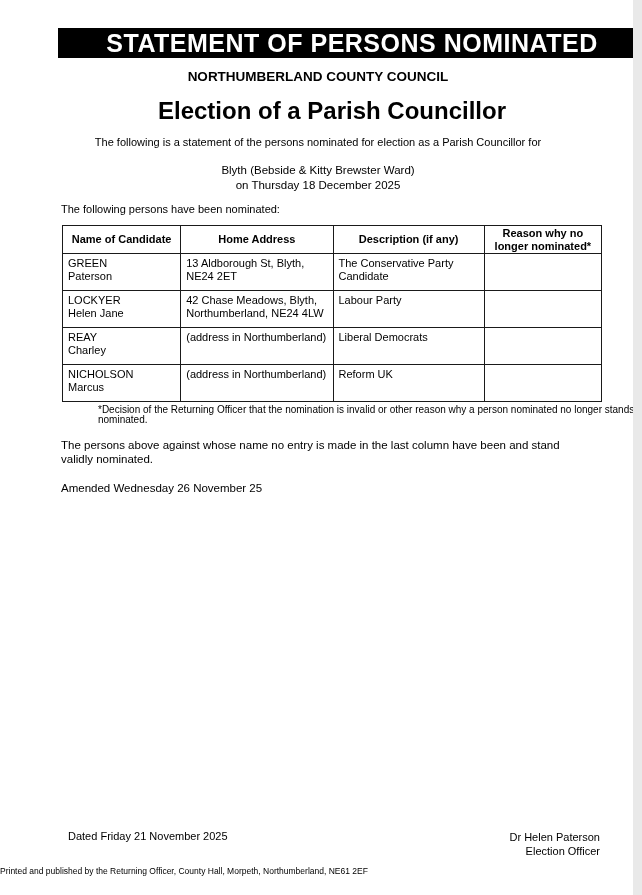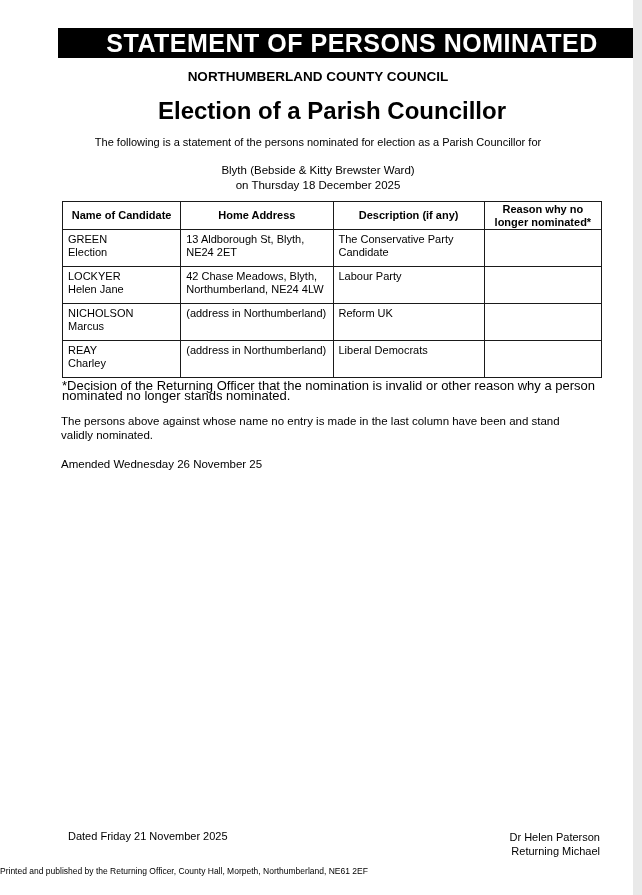--- a/index.html
+++ b/index.html
@@ -86,22 +86,22 @@
     vertical-align: middle;
     line-height: 12.5px;
     padding: 1px 2px;
   }
   table.nominations td {
     height: 37px;
     line-height: 13px;
     padding: 3px 4px 0 5px;
   }
   .footnote {
-    margin: 3px 0 0 62px;
-    font-size: 13px;
+    margin: 3px 0 0 98px;
+    font-size: 10px;
     line-height: 10px;
   }
   .valid-statement {
     margin: 13px 0 0 61px;
     width: 528px;
     font-size: 11.5px;
     line-height: 14px;
   }
   .amended {
     margin: 15px 0 0 61px;
@@ -141,86 +141,87 @@
 
   <div class="title">Election of a Parish Councillor</div>
 
   <div class="intro">The following is a statement of the persons nominated for election as a Parish Councillor for</div>
 
   <div class="ward-block">
     <div>Blyth (Bebside &amp; Kitty Brewster Ward)</div>
     <div>on Thursday 18 December 2025</div>
   </div>
 
+  <div class="lead">The following persons have been nominated:</div>
 
   <table class="nominations">
     <colgroup>
       <col style="width:118px">
         <col style="width:152px">
         <col style="width:151px">
         <col style="width:117px">
     </colgroup>
     <thead>
       <tr>
         <th>Name of Candidate</th>
         <th>Home Address</th>
         <th>Description (if any)</th>
         <th>Reason why no longer nominated*</th>
       </tr>
     </thead>
     <tbody>
       <tr>
         <td>
           <div>GREEN</div>
-          <div>Election</div>
+          <div>Paterson</div>
         </td>
         <td>13 Aldborough St, Blyth, NE24 2ET</td>
         <td>The Conservative Party Candidate</td>
         <td></td>
       </tr>
       <tr>
         <td>
           <div>LOCKYER</div>
           <div>Helen Jane</div>
         </td>
         <td>42 Chase Meadows, Blyth, Northumberland, NE24 4LW</td>
         <td>Labour Party</td>
         <td></td>
       </tr>
       <tr>
         <td>
+          <div>REAY</div>
+          <div>Charley</div>
+        </td>
+        <td>(address in Northumberland)</td>
+        <td>Liberal Democrats</td>
+        <td></td>
+      </tr>
+      <tr>
+        <td>
           <div>NICHOLSON</div>
           <div>Marcus</div>
         </td>
         <td>(address in Northumberland)</td>
         <td>Reform UK</td>
         <td></td>
       </tr>
-      <tr>
-        <td>
-          <div>REAY</div>
-          <div>Charley</div>
-        </td>
-        <td>(address in Northumberland)</td>
-        <td>Liberal Democrats</td>
-        <td></td>
-      </tr>
     </tbody>
   </table>
 
   <div class="footnote">*Decision of the Returning Officer that the nomination is invalid or other reason why a person nominated no longer stands nominated.</div>
 
   <div class="valid-statement">The persons above against whose name no entry is made in the last column have been and stand validly nominated.</div>
 
   <div class="amended">Amended Wednesday 26 November 25</div>
 
   <div class="dated">Dated Friday 21 November 2025</div>
 
   <div class="officer">
     <div>Dr Helen Paterson</div>
-    <div>Returning Michael</div>
+    <div>Election Officer</div>
   </div>
 
   <div class="printed">Printed and published by the Returning Officer, County Hall, Morpeth, Northumberland, NE61 2EF</div>
 
   <div class="edge-strip"></div>
 
 </div>
 
 </body></html>

